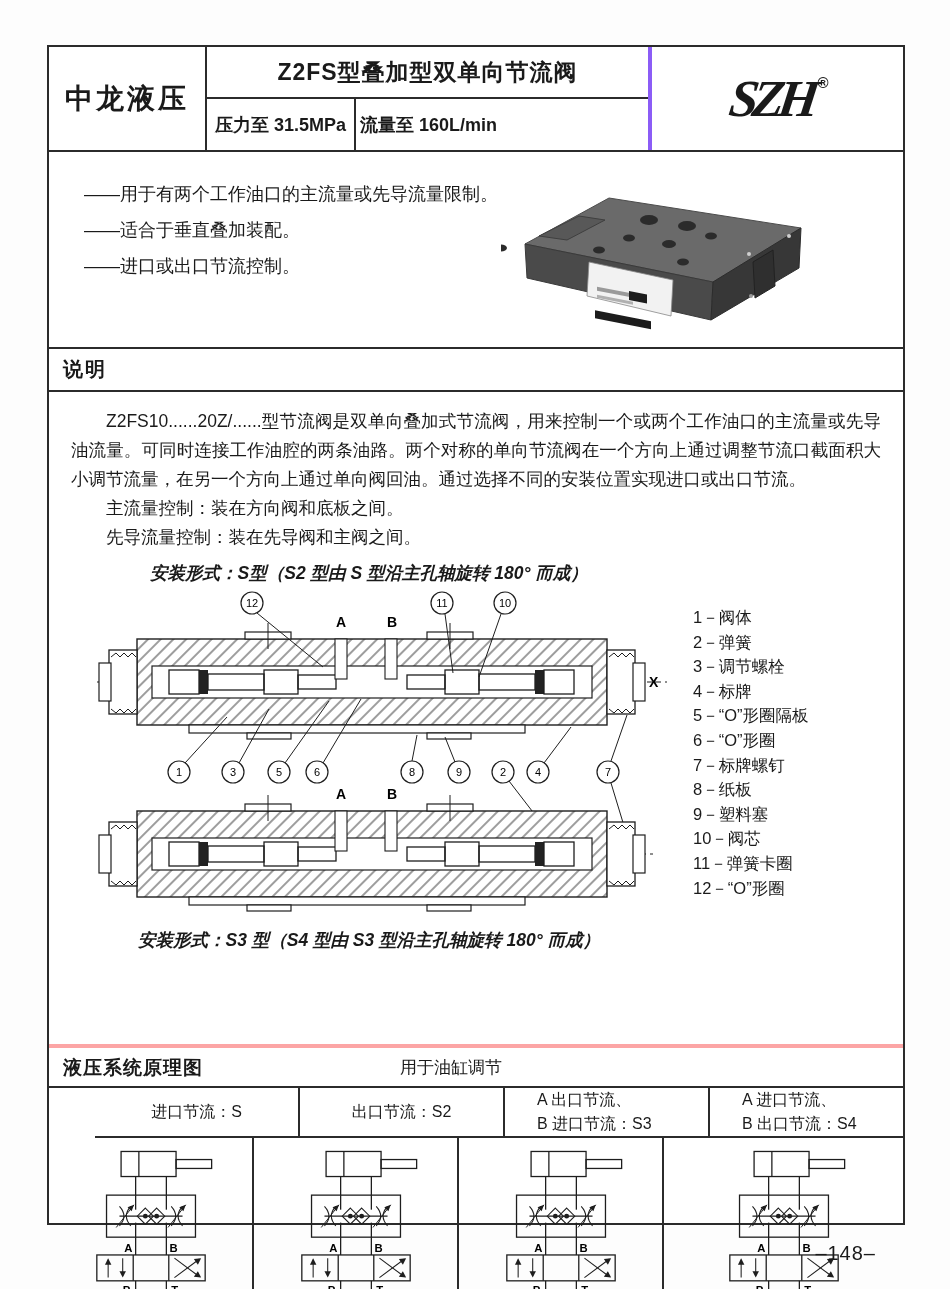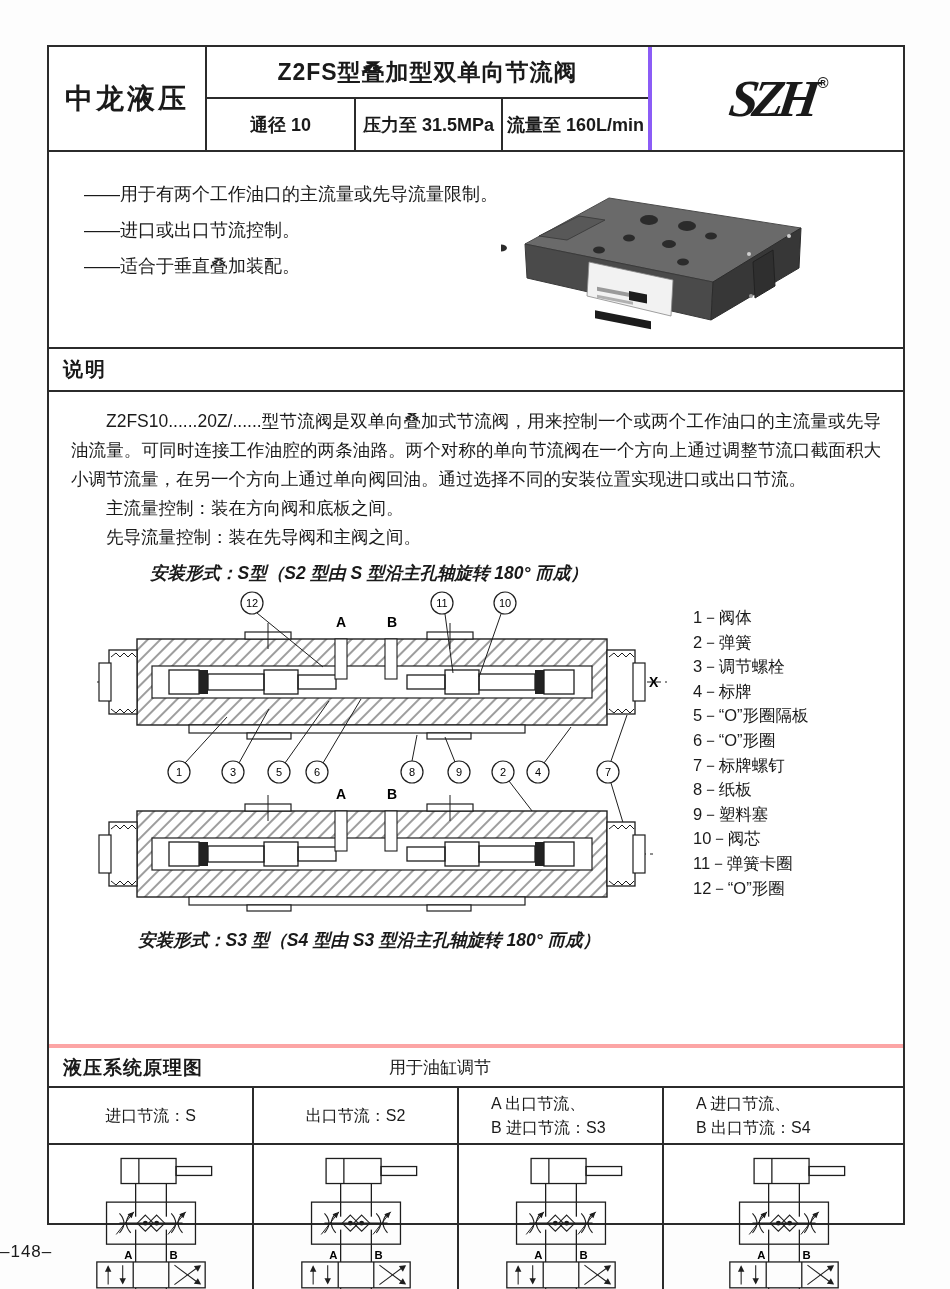--- a/index.html
+++ b/index.html
@@ -35,62 +35,61 @@
   .ctrl-line { padding:0 22px; font-size:17.5px; line-height:29px; text-indent:2em; }
 
   .fig-label { width:640px; text-align:center; font-size:17.5px; font-weight:bold; margin-top:9px;font-style:italic; }
   .fig-row { display:flex; margin-top:2px; }
   .fig-svg { margin-left:48px; }
   .parts-list { margin-left:26px; margin-top:18px; font-size:16.5px; line-height:24.6px; white-space:nowrap; }
 
   
   .sch-band { position:relative; height:40px; border-bottom:2px solid #2b2b2b; }
   .sch-title { position:absolute; left:14px; top:0; line-height:40px; font-size:19px; font-weight:bold; letter-spacing:1px; }
-  .sch-subtitle { position:absolute; left:340px; top:0; line-height:40px; font-size:17px; }
-  .sch-headrow { display:grid; grid-template-columns:203px 205px 205px 1fr; height:57px; border-bottom:2px solid #2b2b2b; }
+  .sch-subtitle { position:absolute; left:351px; top:0; line-height:40px; font-size:17px; }
+  .sch-headrow { display:grid; grid-template-columns:203px 205px 205px 1fr; height:50px; border-bottom:2px solid #2b2b2b;margin-left:46px; }
   .sch-headrow > div { display:flex; flex-direction:column; align-items:center; justify-content:center;
                        font-size:16px; line-height:24px; }
   .sch-headrow > div + div { border-left:2px solid #2b2b2b; }
   .sch-headrow .two-line { align-items:flex-start; padding-left:32px; }
   .sch-cells { display:grid; grid-template-columns:203px 205px 205px 1fr; height:166px; }
   .sch-cells > div { display:flex; align-items:center; justify-content:center; }
   .sch-cells > div + div { border-left:2px solid #2b2b2b; }
 
-  .page-num { position:absolute; left:0; width:876px; top:1242px; text-align:left; font-size:17px; letter-spacing:1px; }
+  .page-num { position:absolute; left:0; width:876px; top:1242px; text-align:right; font-size:20px; letter-spacing:1px; }
 
   svg { display:block; }
   .dline { stroke:#1e1e1e; stroke-width:1.3; fill:none; }
   .dthin { stroke:#1e1e1e; stroke-width:1; fill:none; }
 </style>
 </head>
 <body>
 
 <div class="sheet">
 
   <div class="hdr">
     <div class="hdr-brand">中龙液压</div>
     <div class="hdr-mid">
       <div class="hdr-title">Z2FS型叠加型双单向节流阀</div>
       <div class="hdr-specs">
-        <div class="hdr-spec">通径 10</div>
         <div class="hdr-spec">压力至 31.5MPa</div>
         <div class="hdr-spec">流量至 160L/min</div>
       </div>
     </div>
     <div class="hdr-logo">
       <span class="logo-text">SZH</span>
       <span class="logo-reg">®</span>
     </div>
   </div>
 
   <div class="features">
     <div class="feature-list">
       <div>——用于有两个工作油口的主流量或先导流量限制。</div>
+      <div>——适合于垂直叠加装配。</div>
       <div>——进口或出口节流控制。</div>
-      <div>——适合于垂直叠加装配。</div>
     </div>
     <svg class="photo" width="318" height="162" viewBox="0 0 318 162">
       <polygon points="24,74 108,28 300,58 212,112" fill="#6a6a6a" stroke="#4c4c4c" stroke-width="1"></polygon>
       <polygon points="24,74 212,112 210,150 26,108" fill="#4a4a4a" stroke="#3a3a3a" stroke-width="1"></polygon>
       <polygon points="212,112 300,58 298,98 210,150" fill="#373737" stroke="#2c2c2c" stroke-width="1"></polygon>
       <polygon points="38,66 78,46 104,50 66,70" fill="#585858" stroke="#3f3f3f" stroke-width="1"></polygon>
       <ellipse cx="148" cy="50" rx="9" ry="5" fill="#2b2b2b"></ellipse>
       <ellipse cx="186" cy="56" rx="9" ry="5" fill="#2b2b2b"></ellipse>
       <ellipse cx="128" cy="68" rx="6" ry="3.5" fill="#2b2b2b"></ellipse>
       <ellipse cx="168" cy="74" rx="7" ry="4" fill="#2b2b2b"></ellipse>

